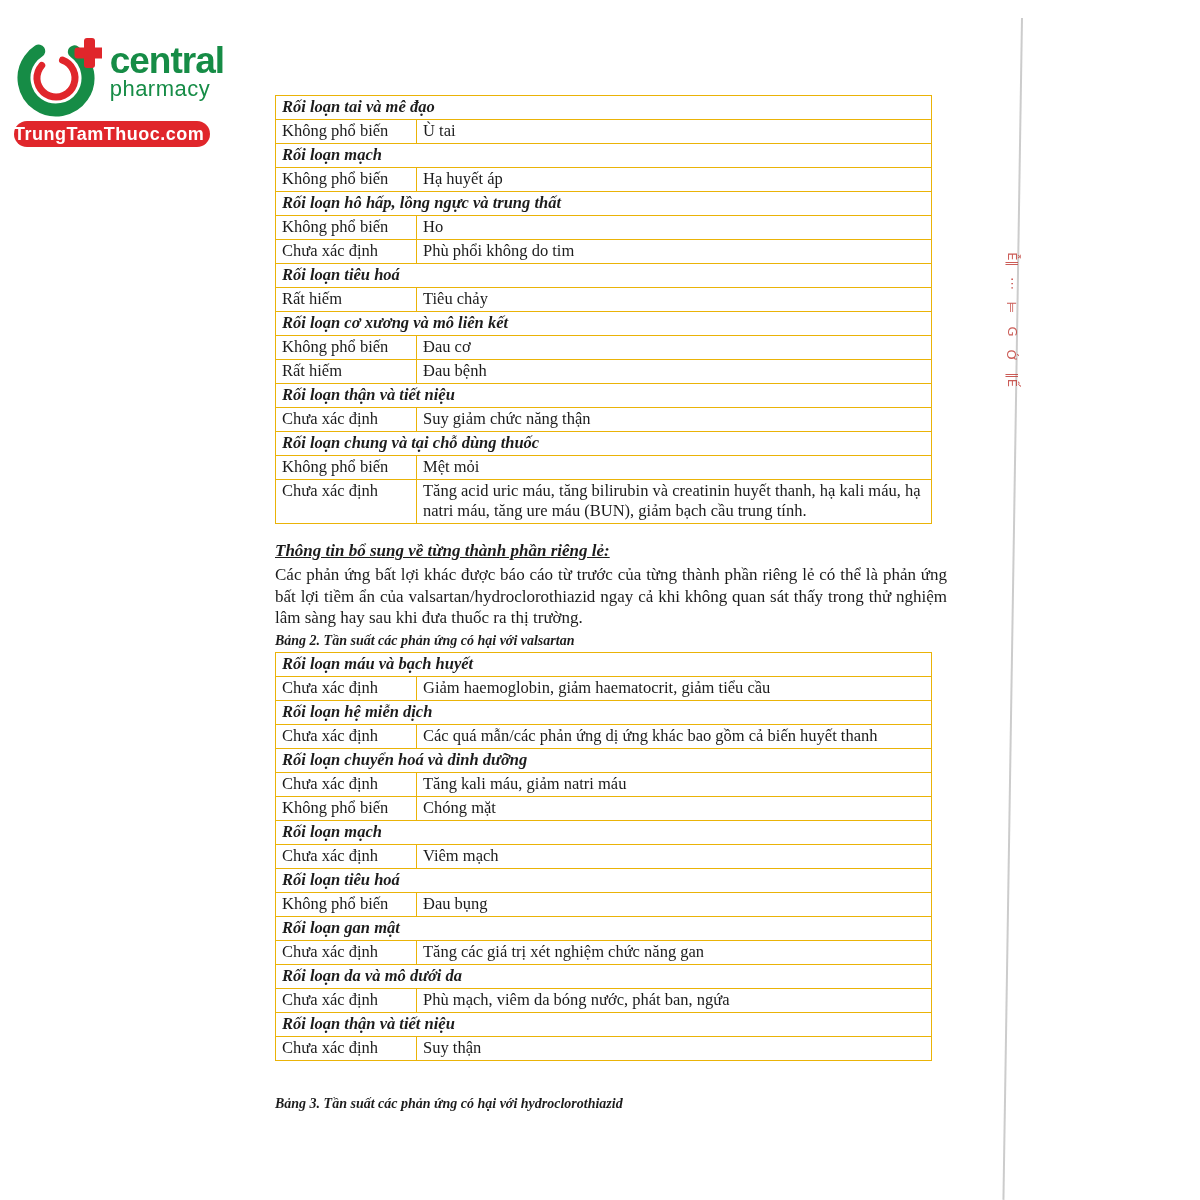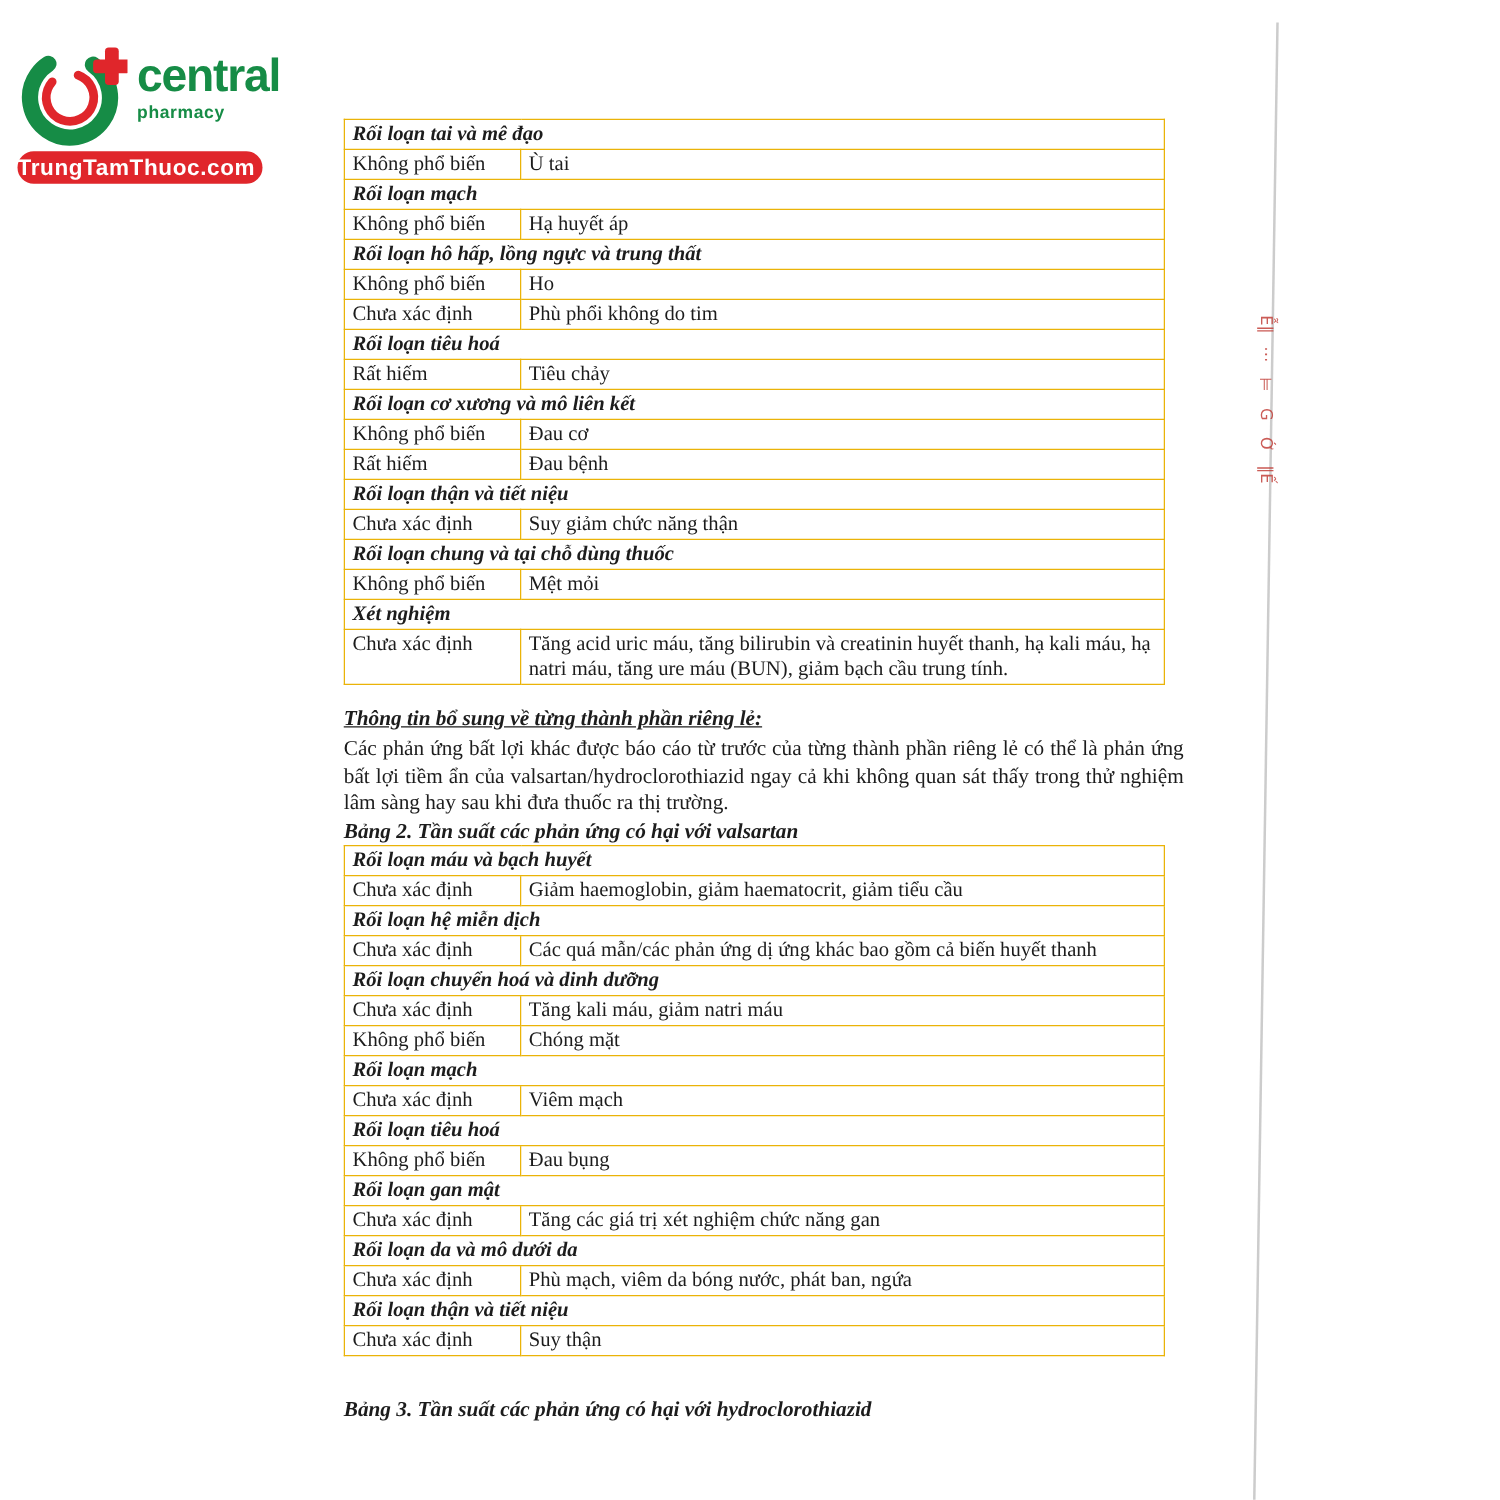--- a/index.html
+++ b/index.html
@@ -11,22 +11,22 @@
   
   .logo{position:absolute;left:14px;top:30px;width:210px;}
   .logo-row{display:flex;align-items:flex-start;justify-content:space-between;}
   .logo-mark{width:88px;height:88px;position:relative;flex:0 0 auto;}
   .logo-text{margin-left:2px;margin-top:14px;}
   .logo-brand{
     font-family:"Liberation Sans", sans-serif;font-weight:bold;
     font-size:37px;line-height:34px;color:var(--logo-green);letter-spacing:-1px;
   }
   .logo-sub{
-    font-family:"Liberation Sans", sans-serif;font-weight:bold;
-    font-size:14px;line-height:22px;color:var(--logo-green);letter-spacing:0.5px;
+    font-family:"Liberation Sans", sans-serif;font-weight:normal;
+    font-size:22px;line-height:22px;color:var(--logo-green);letter-spacing:0.5px;
   }
   .logo-banner{
     margin-top:3px;width:196px;height:26px;border-radius:14px;
     background:var(--logo-red);display:flex;align-items:center;
   }
   .logo-banner span{
     font-family:"Liberation Sans", sans-serif;font-weight:bold;font-size:18px;
     color:#ffffff;letter-spacing:0.5px;
   }
 
@@ -42,21 +42,21 @@
   table.rx td.freq{width:141px;}
 
   .note-heading{
     margin-top:16px;font-weight:bold;font-style:italic;
     text-decoration:underline;font-size:17px;line-height:22px;
   }
   .note-body{
     width:672px;font-size:17px;line-height:21.5px;text-align:justify;margin-top:2px;
   }
   .tbl-caption{
-    font-weight:bold;font-style:italic;font-size:17px;line-height:22px;margin-top:1px;
+    font-weight:bold;font-style:italic;font-size:14px;line-height:22px;margin-top:1px;
   }
   .tbl-caption.b3{margin-top:32px;}
 
   
   .page-edge-line{
     position:absolute;left:1021px;top:18px;width:1.5px;height:1182px;
     background:#cccccc;transform:rotate(0.9deg);transform-origin:top left;
   }
   .edge-marks{
     position:absolute;left:1001px;top:252px;width:22px;
@@ -155,23 +155,20 @@
           <td>Suy giảm chức năng thận</td>
         </tr>
         <tr>
           <td colspan="2" class="section">Rối loạn chung và tại chỗ dùng thuốc</td>
         </tr>
         <tr>
           <td class="freq">Không phổ biến</td>
           <td>Mệt mỏi</td>
         </tr>
         <tr>
-          <td colspan="2" class="section">Xét nghiệm</td>
-        </tr>
-        <tr>
           <td class="freq">Chưa xác định</td>
           <td>Tăng acid uric máu, tăng bilirubin và creatinin huyết thanh, hạ kali máu, hạ natri máu, tăng ure máu (BUN), giảm bạch cầu trung tính.</td>
         </tr>
       </tbody>
   </table>
 
   <div class="note-heading">Thông tin bổ sung về từng thành phần riêng lẻ:</div>
   <div class="note-body">Các phản ứng bất lợi khác được báo cáo từ trước của từng thành phần riêng lẻ có thể là phản ứng bất lợi tiềm ẩn của valsartan/hydroclorothiazid ngay cả khi không quan sát thấy trong thử nghiệm lâm sàng hay sau khi đưa thuốc ra thị trường.</div>
 
   <div class="tbl-caption">Bảng 2. Tần suất các phản ứng có hại với valsartan</div>

